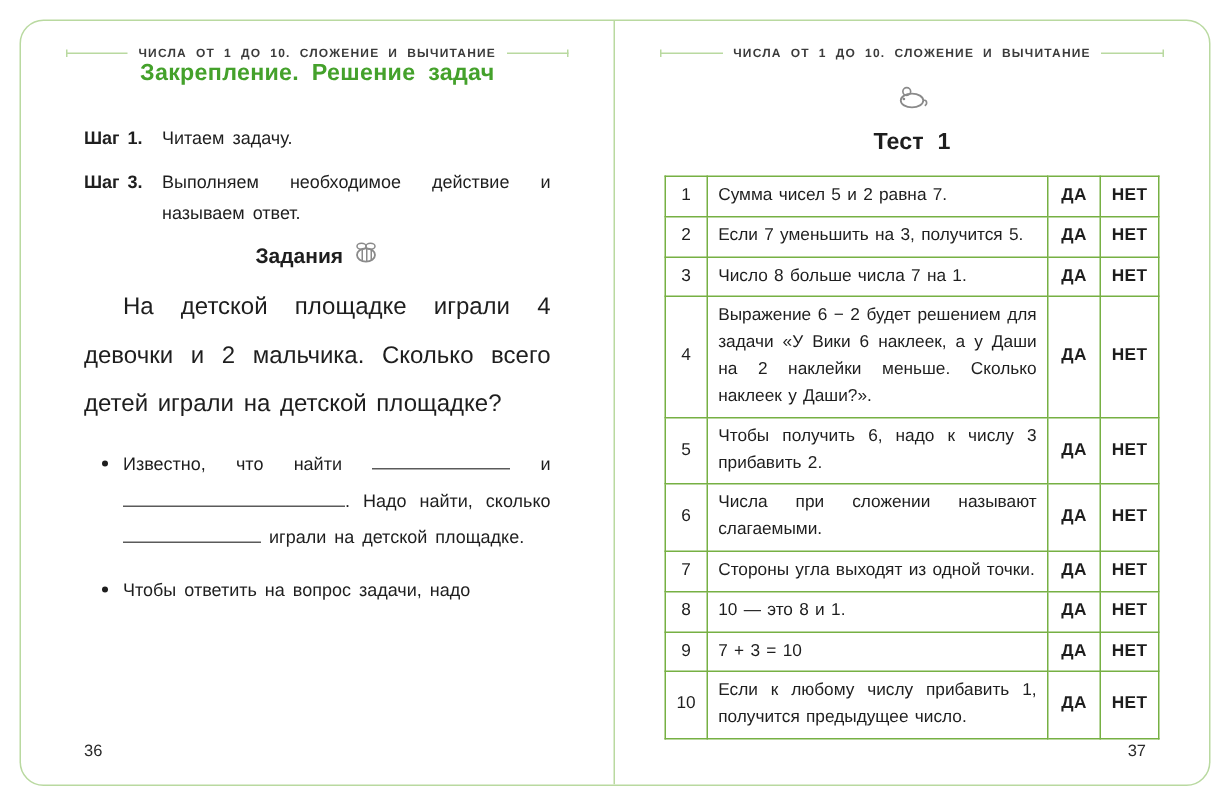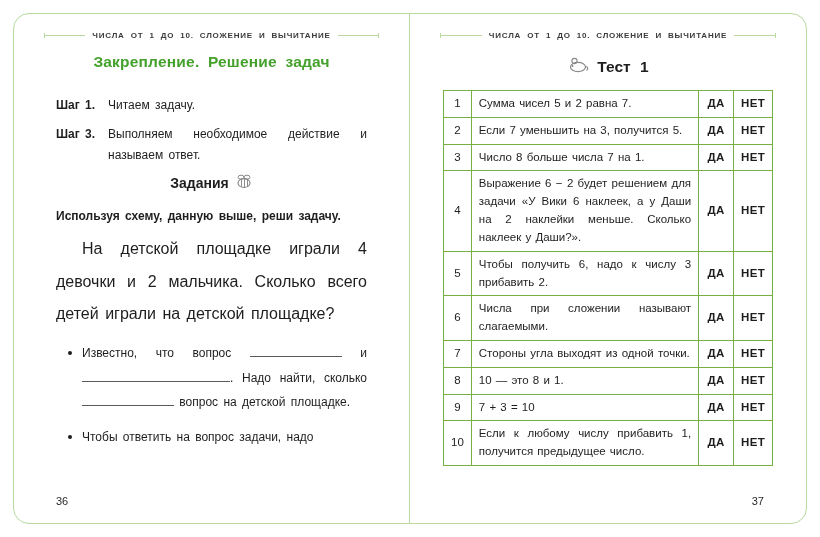--- a/index.html
+++ b/index.html
@@ -30,21 +30,21 @@
   .header .rule.l::before { left:0; }
   .header .rule.r::before { right:0; }
   .header .label {
     font-size: 8px; font-weight: bold; letter-spacing: 0.8px;
     color: #3b3b3b; white-space: nowrap; word-spacing: 3px; text-align: right;
   }
 
   .content { padding: 0 42px; }
 
   .page-title {
-    margin-top: 13px; text-align: center;
+    text-align: center;
     color: #44a12b; font-weight: bold; font-size: 15.5px;
     letter-spacing: 0.2px; word-spacing: 4px;
   }
 
   .steps { margin-top: 24px; }
   .step { display: flex; margin-bottom: 7px; font-size: 12px; line-height: 1.8; word-spacing: 2px; }
   .step-label { width: 52px; flex: none; font-weight: bold; }
   .step-text { flex: 1; text-align: justify; }
 
   .section-title {
@@ -70,20 +70,21 @@
 
   .pagenum { position: absolute; bottom: 16px; font-size: 11px; color: #2a2a2a; }
   .pagenum.pn-left { left: 42px; }
   .pagenum.pn-right { right: 42px; }
 
   
   .test-title {
     margin-top: 16px; text-align: center; font-weight: bold; font-size: 15.5px;
     display: flex; align-items: center; justify-content: center; gap: 8px;
     word-spacing: 5px;
+    flex-direction: column;
   }
   table.test { border-collapse: collapse; margin: 13px 33px 0 33px; width: calc(100% - 66px); font-size: 11.5px; }
   table.test td { border: 1.4px solid #76b043; padding: 4px 7px; vertical-align: middle; line-height: 1.55; }
   td.num { width: 26px; text-align: center; padding: 4px 2px; }
   td.q { text-align: justify; word-spacing: 1px; }
   td.yn { width: 35px; text-align: center; font-weight: bold; letter-spacing: 0.3px; }
 
   .critter-icon { display: inline-block; }
 </style>
 </head>
@@ -117,32 +118,31 @@
         <span class="critter-icon">
           <svg width="18" height="15" viewBox="0 0 18 15">
             <ellipse cx="9" cy="9" rx="6" ry="4.4" fill="none" stroke="#8a8a8a" stroke-width="1.2"></ellipse>
             <path d="M6.5 5.4 L6.5 12.6 M9.5 4.8 L9.5 13.2 M12.5 5.6 L12.5 12.4" stroke="#8a8a8a" stroke-width="1"></path>
             <ellipse cx="6" cy="3.2" rx="3" ry="2" fill="none" stroke="#8a8a8a" stroke-width="1"></ellipse>
             <ellipse cx="12" cy="3.2" rx="3" ry="2" fill="none" stroke="#8a8a8a" stroke-width="1"></ellipse>
           </svg>
         </span>
       </div>
 
-      <div class="instruction">Используя схему, данную выше, реши задачу.</div>
 
       <div class="task-par">На детской площадке играли 4 девочки и 2 мальчика. Сколько всего детей играли на детской площадке?</div>
 
       <ul class="blanks">
         <li>
-          <span>Известно, что вопрос</span>
+          <span>Известно, что найти</span>
           <span class="blank b1w1"></span>
           <span>и</span>
           <span class="blank b1w2"></span><span>. Надо найти, сколько</span>
           <span class="blank b1w3"></span>
-          <span>вопрос на детской площадке.</span>
+          <span>играли на детской площадке.</span>
         </li>
         <li>
           <span>Чтобы ответить на вопрос задачи, надо</span>
           
           
           
         </li>
 
       </ul>
     </div>

